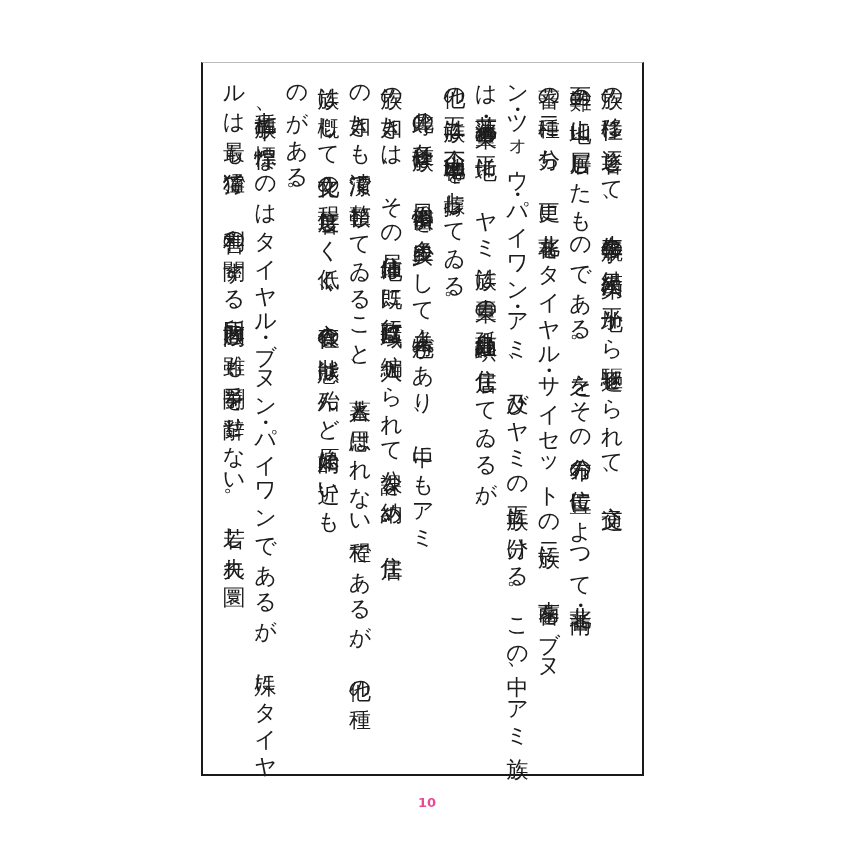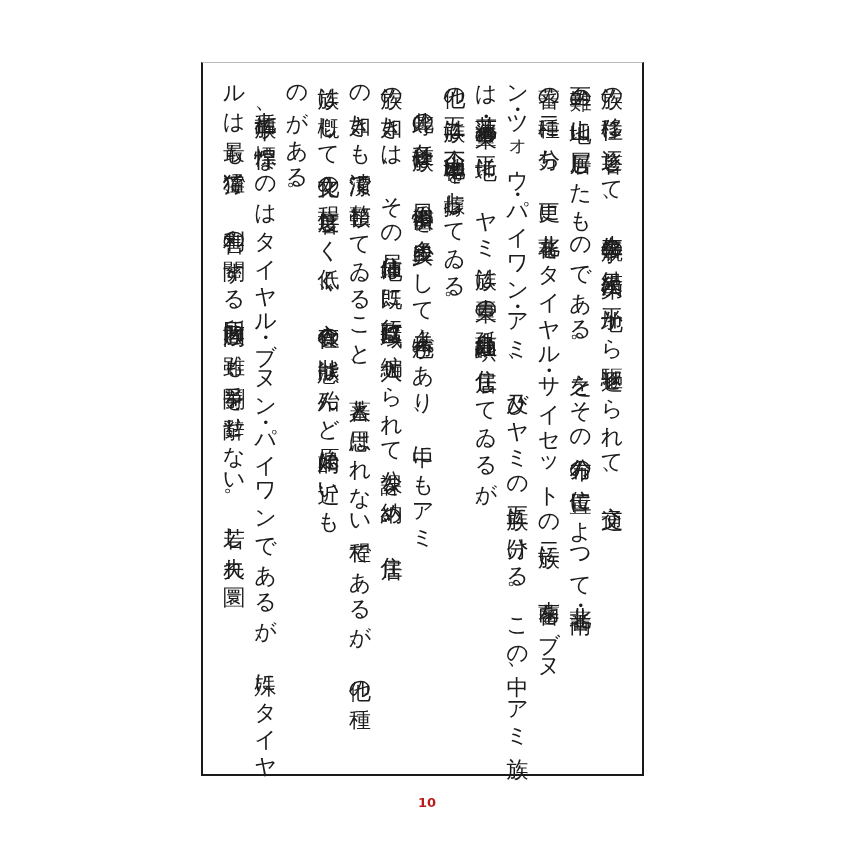--- a/index.html
+++ b/index.html
@@ -27,21 +27,21 @@
     color: #1c1c1c;
     white-space: nowrap;
   }
   .col { display: block; }
   .page-number {
     position: absolute;
     left: 418px; top: 795px;
     font-family: "DejaVu Sans", sans-serif;
     font-size: 13px;
     font-weight: bold;
-    color: #b91c1c;
+    color: #ec4899;
   }
 </style>
 </head>
 <body>
 
 <div class="frame"></div>
 
 <div class="text-block">
   <span class="col">族の移住に逐著して、生存競爭の結果次第に平地から驅逐せられて、交通</span>
   <span class="col">至難の山地に屛居したものである。之をその分布の位置によつて北蕃・南</span>

